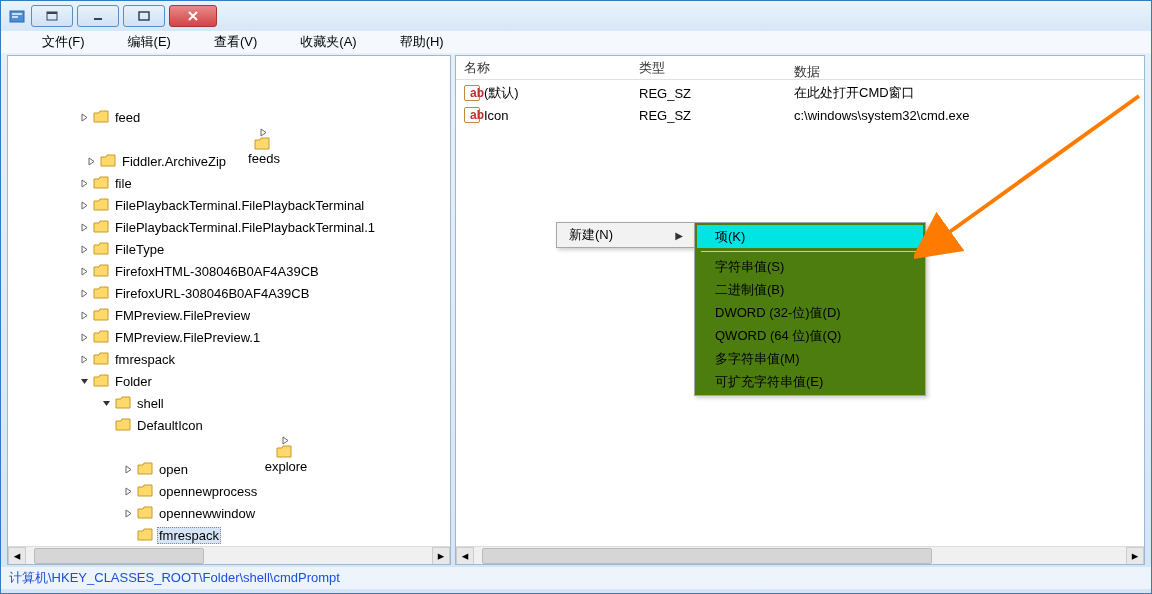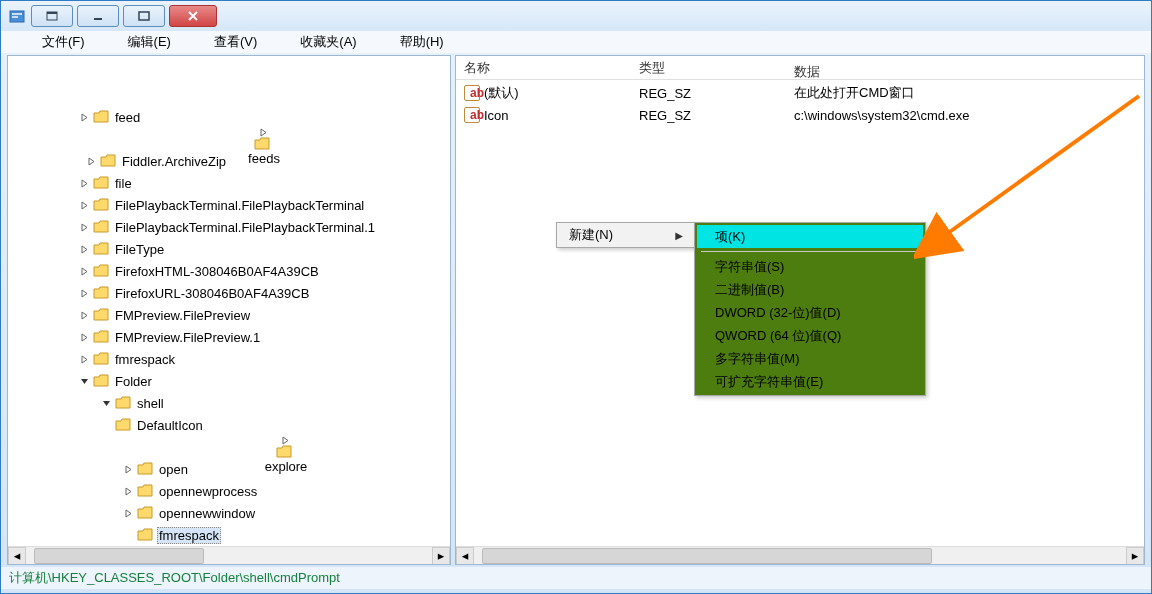--- a/index.html
+++ b/index.html
@@ -36,21 +36,21 @@
 .list-row .cell.name { width: 175px; display: flex; align-items: center; gap: 4px; }
 .list-row .cell.type { width: 155px; }
 .list-row .cell.data { flex: 1; }
 .ab-icon { width: 16px; height: 16px; border: 1px solid #c08a3a; background: #fff; display: inline-flex; align-items: center; justify-content: center; font-size: 12px; color: #c03030; font-weight: bold; border-radius: 2px; padding-left: 10px; }
 .scrollbar-h { position: absolute; bottom: 0; left: 0; right: 0; height: 18px; background: #f0f0f0; border-top: 1px solid #ddd; display: flex; align-items: center; }
 .sb-btn { width: 18px; height: 18px; background: #e8e8e8; border: 1px solid #ccc; display: flex; align-items: center; justify-content: center; cursor: pointer; }
 .sb-track { flex: 1; height: 18px; position: relative; }
 .sb-thumb { position: absolute; top: 1px; bottom: 1px; background: #d6d6d6; border: 1px solid #bbb; border-radius: 2px; cursor: pointer; }
 .left .sb-thumb { left: 8px; width: 170px; }
 .right .sb-thumb { left: 8px; width: 450px; }
-.statusbar { height: 22px; padding: 2px 8px; background: #eef4fb; display: flex; align-items: center; color: #15803d; }
+.statusbar { height: 22px; padding: 2px 8px; background: #eef4fb; display: flex; align-items: center; color: #1d4ed8; }
 .context-parent { position: absolute; top: 166px; left: 100px; width: 140px; background: #f2f2f2; border: 1px solid #a7a7a7; box-shadow: 2px 2px 4px rgba(0,0,0,0.2); }
 .context-parent .ci { height: 24px; display: flex; align-items: center; padding: 0 12px; background: #f2f2f2; cursor: pointer; justify-content: space-between; gap: 36px; }
 .context-parent .ci .arrow { color: #333; font-size: 10px; }
 .context-sub { position: absolute; top: 166px; left: 238px; width: 232px; background: #4d7c0f; border: 1px solid #a7a7a7; box-shadow: 2px 2px 4px rgba(0,0,0,0.2); padding: 2px; }
 .context-sub .ci { height: 23px; display: flex; align-items: center; padding: 0 18px; cursor: pointer; }
 .context-sub .ci.hl { background: #00e4e4; }
 .context-sub .sep { height: 1px; background: #c8c8c8; margin: 3px 4px; }
 .big-arrow { position: absolute; top: 35px; right: 0; pointer-events: none; }
 svg.folder-svg { display: block; }
 </style>

